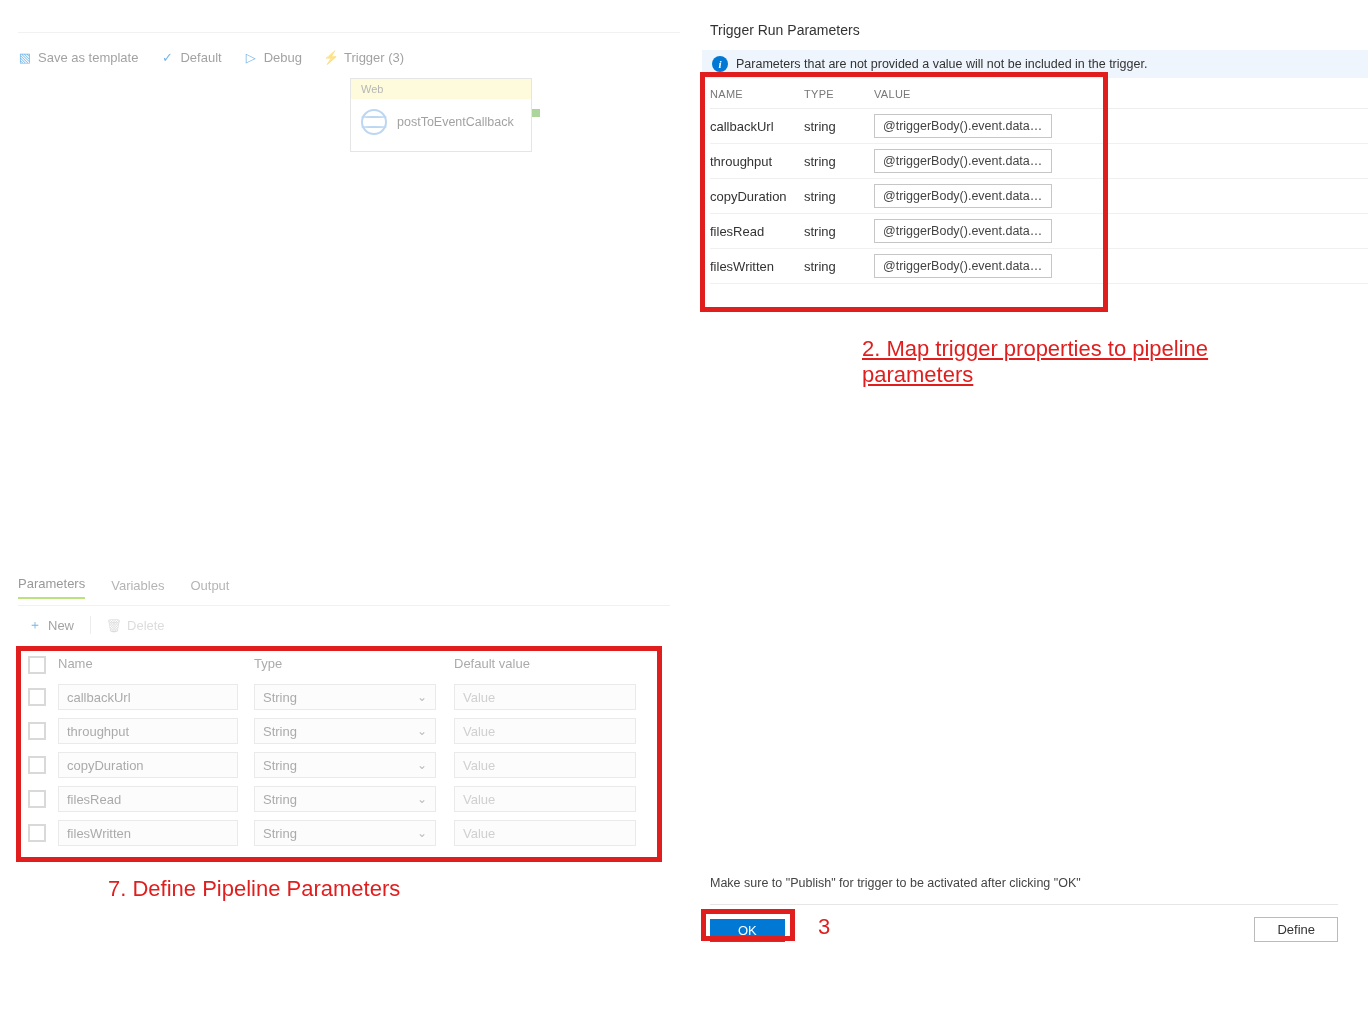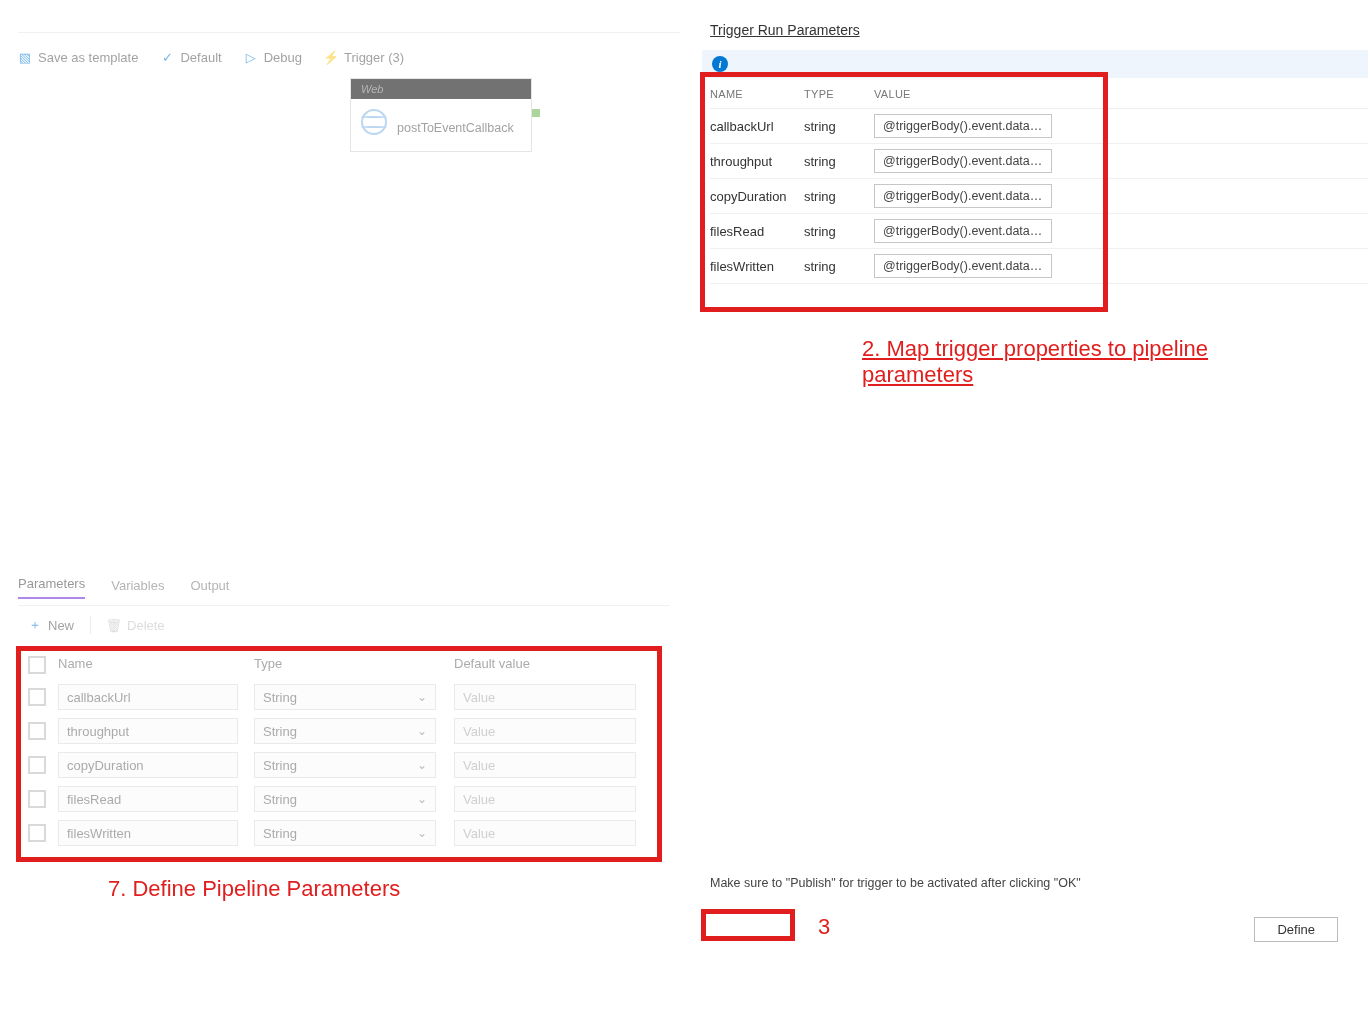--- a/index.html
+++ b/index.html
@@ -5,31 +5,31 @@
     * { margin: 0; padding: 0; box-sizing: border-box; font-family: "Segoe UI", -apple-system, sans-serif; }
     body { width: 1368px; height: 1010px; background: #fff; position: relative; overflow: hidden; }
 
     
     .left-pane { position: absolute; left: 0; top: 0; width: 680px; height: 1010px; opacity: 0.55; }
     .toolbar { position: absolute; top: 32px; left: 18px; right: 0; height: 36px; border-top: 1px solid #e6e6e6; padding-top: 14px; display: flex; align-items: center; gap: 22px; font-size: 13px; color: #555; }
     .tbtn { display: flex; align-items: center; gap: 6px; cursor: pointer; }
     .tbtn .ic { width: 14px; height: 14px; display: inline-flex; align-items: center; justify-content: center; color: #0078d4; }
 
     .activity-card { position: absolute; top: 78px; left: 350px; width: 182px; height: 74px; border: 1px solid #d0d0d0; background: #fff; }
-    .activity-card .head { background: #000000; padding: 4px 10px; font-size: 11px; color: #7a7a7a; font-style: italic; }
-    .activity-card .body { display: flex; align-items: flex-end; gap: 10px; padding: 10px; }
+    .activity-card .head { background: #fef9c3; padding: 4px 10px; font-size: 11px; color: #7a7a7a; }
+    .activity-card .body { display: flex; align-items: center; gap: 10px; padding: 10px; }
     .activity-card .globe { width: 26px; height: 26px; border-radius: 50%; border: 2px solid #86b7e8; position: relative; }
     .activity-card .globe::before { content:""; position:absolute; top:5px; left:-2px; right:-2px; height:2px; background:#86b7e8; border-radius:50%; }
     .activity-card .globe::after { content:""; position:absolute; bottom:5px; left:-2px; right:-2px; height:2px; background:#86b7e8; border-radius:50%; }
     .activity-card .txt { font-size: 12.5px; color: #555; }
     .conn-dot { position: absolute; top: 109px; left: 532px; width: 8px; height: 8px; background: #69b34c; }
 
     .bottom-tabs { position: absolute; top: 570px; left: 18px; right: 10px; border-bottom: 1px solid #e6e6e6; height: 36px; display: flex; gap: 26px; align-items: flex-end; padding-bottom: 6px; font-size: 13px; color: #777; }
     .bottom-tabs .tab { padding-bottom: 6px; }
-    .bottom-tabs .tab.active { color: #444; border-bottom: 2px solid #6d28d9; margin-top: 24px; }
+    .bottom-tabs .tab.active { color: #444; border-bottom: 2px solid #84cc16; margin-top: 24px; }
 
     .param-toolbar { position: absolute; top: 616px; left: 28px; display: flex; align-items: center; gap: 16px; font-size: 13px; color: #555; }
     .param-toolbar .del { color: #c0c0c0; }
     .param-toolbar .sep { width:1px; height:18px; background:#ddd; }
 
     .param-table { position: absolute; top: 656px; left: 28px; width: 624px; }
     .param-headers { display: flex; color: #666; font-size: 13px; padding: 0 0 10px 0; }
     .col-chk { width: 30px; }
     .col-name { width: 196px; }
     .col-type { width: 200px; }
@@ -48,21 +48,21 @@
     .hl2 { top: 72px; left: 700px; width: 408px; height: 240px; }
     .hl3 { top: 909px; left: 701px; width: 94px; height: 32px; }
 
     .annot { position: absolute; color: #e01e1e; font-size: 22px; }
     .a1 { top: 876px; left: 108px; }
     .a2 { top: 336px; left: 862px; width: 350px; text-decoration: underline; }
     .a3 { top: 914px; left: 818px; }
 
     
     .right-panel { position: absolute; left: 680px; top: 0; right: 0; bottom: 0; background: #fff; }
-    .panel-title { position: absolute; top: 22px; left: 30px; font-size: 14px; color: #333; text-decoration: underline; }
+    .panel-title { position: absolute; top: 22px; left: 30px; font-size: 14px; color: #333; }
     .info-banner { position: absolute; top: 50px; left: 22px; right: 0; background: #eef5fd; padding: 6px 10px; font-size: 12.5px; color: #333; display: flex; align-items: center; gap: 8px; }
     .info-banner .info-ic { width: 16px; height: 16px; border-radius: 50%; background: #0078d4; color: #fff; display: inline-flex; align-items: center; justify-content: center; font-size: 11px; font-weight: bold; font-style: italic; font-family: Georgia, serif; flex-shrink: 0; }
 
     .trigger-table { position: absolute; top: 80px; left: 30px; right: 0; }
     .trigger-headers { display: flex; font-size: 11px; color: #777; padding: 8px 0; border-bottom: 1px solid #eee; letter-spacing: 0.3px; }
     .t-col-name { width: 94px; }
     .t-col-type { width: 70px; }
     .t-col-val { flex: 1; }
     .trigger-row { display: flex; align-items: center; font-size: 13px; color: #333; padding: 5px 0; border-bottom: 1px solid #f0f0f0; }
     .trigger-row .val-in { border: 1px solid #c6c6c6; height: 24px; width: 178px; padding: 0 8px; font-size: 12.5px; color: #444; text-overflow: ellipsis; overflow: hidden; white-space: nowrap; }
@@ -186,20 +186,21 @@
   </div>
       </div>
   </div>
 
 </div>
 
 <div class="right-panel">
   <div class="panel-title">Trigger Run Parameters</div>
   <div class="info-banner">
     <span class="info-ic">i</span>
+    <span>Parameters that are not provided a value will not be included in the trigger.</span>
   </div>
   <div class="trigger-table">
     <div class="trigger-headers">
       <div class="t-col-name">NAME</div>
       <div class="t-col-type">TYPE</div>
       <div class="t-col-val">VALUE</div>
     </div>
     <div id="trigger-rows-container">
         <div class="trigger-row">
     <div class="t-col-name">callbackUrl</div>
@@ -223,20 +224,23 @@
   </div>
         <div class="trigger-row">
     <div class="t-col-name">filesWritten</div>
     <div class="t-col-type">string</div>
     <div class="t-col-val"><input class="val-in" value="@triggerBody().event.data.fil..." style=""></div>
   </div>
       </div>
   </div>
 
   <div class="publish-note">Make sure to "Publish" for trigger to be activated after clicking "OK"</div>
+  <div class="panel-footer">
+    <button class="btn-primary">OK</button>
+  </div>
   <div class="btn-secondary-wrap">
     <button class="btn-secondary">Define</button>
   </div>
 </div>
 
 <div class="highlight-red hl1"></div>
 <div class="highlight-red hl2"></div>
 <div class="highlight-red hl3"></div>
 <div class="annot a1">7. Define Pipeline Parameters</div>
 <div class="annot a2">2. Map trigger properties to pipeline parameters</div>

